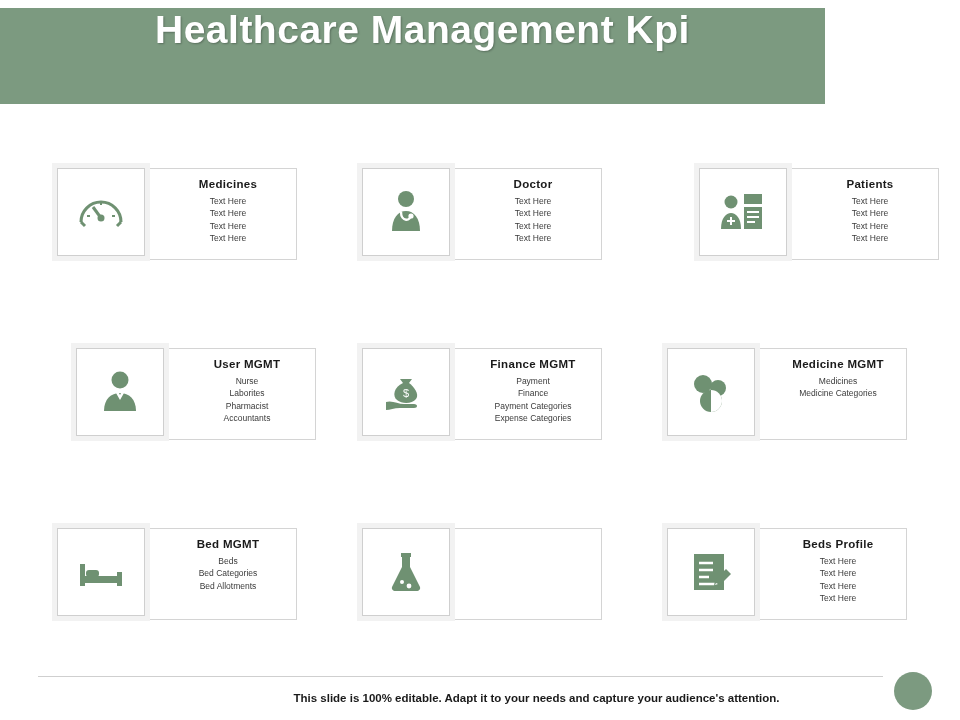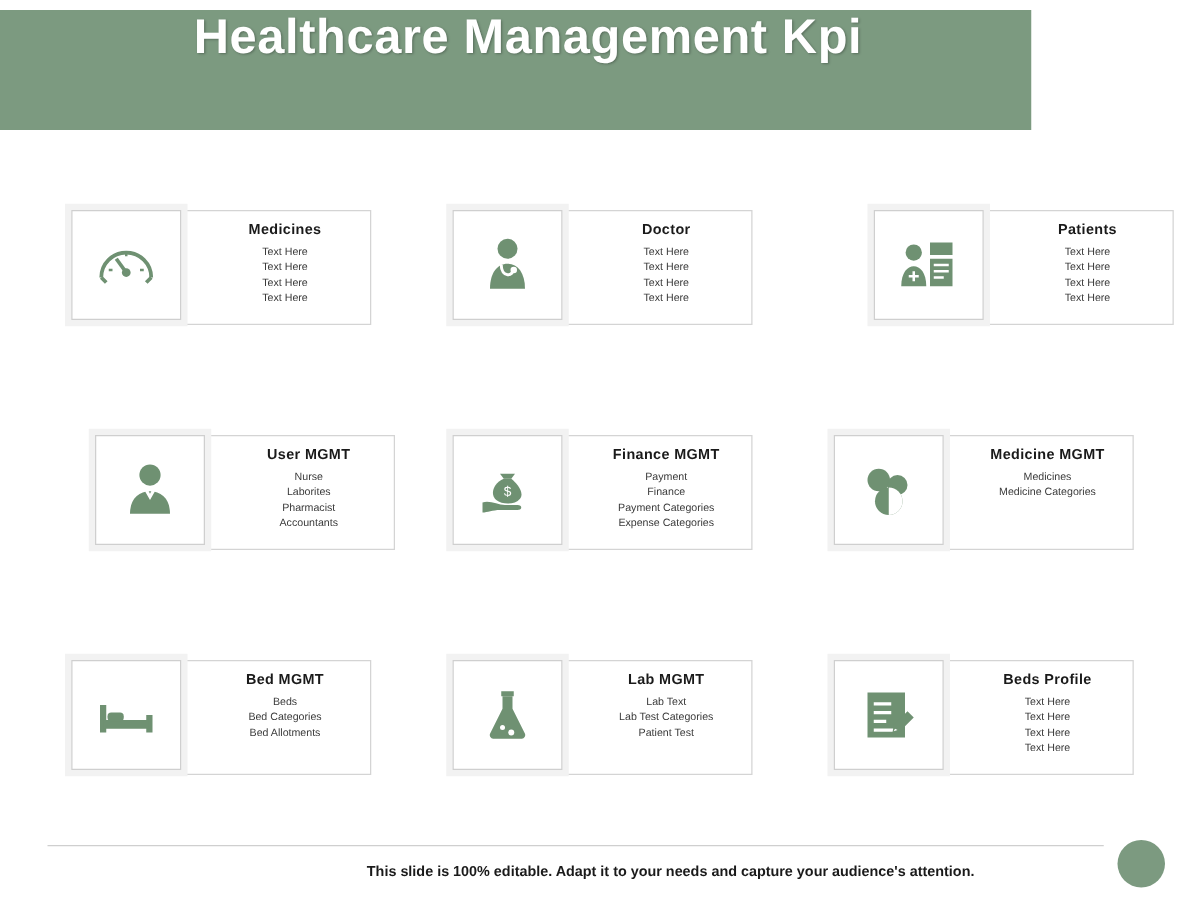--- a/index.html
+++ b/index.html
@@ -297,28 +297,20 @@
     <div class="card" style="grid-column:3; grid-row:5;">
       <div class="card-box"></div>
       <div class="icon-tile">
         <svg width="52" height="52" viewBox="0 0 52 52">
           <rect x="21" y="7" width="10" height="4" class="green"></rect>
           <path class="green" d="M22 11 h8 v10 l10 20 a3 3 0 0 1 -2.5 4 h-23 a3 3 0 0 1 -2.5 -4 l10 -20 z"></path>
           <circle cx="22" cy="36" r="2" fill="#ffffff"></circle>
           <circle cx="29" cy="40" r="2.4" fill="#ffffff"></circle>
         </svg>
       </div>
-      <div class="card-body">
-        <div class="card-title">Lab MGMT</div>
-        <div class="card-lines">
-          <div>Lab Text</div>
-          <div>Lab Test Categories</div>
-          <div>Patient Test</div>
-        </div>
-      </div>
     </div>
 
     <div class="card" style="grid-column:5; grid-row:5;">
       <div class="card-box"></div>
       <div class="icon-tile">
         <svg width="52" height="52" viewBox="0 0 52 52">
           <rect x="9" y="8" width="30" height="36" class="green"></rect>
           <path stroke="#ffffff" stroke-width="2.6" d="M14 17 h14 M14 24 h14 M14 31 h10 M14 38 h16"></path>
           <path class="green" d="M30 34 L41 23 L46 28 L35 39 L29 40 Z"></path>
           <path fill="#ffffff" d="M31 37 L33 38 L30 39 Z"></path>

